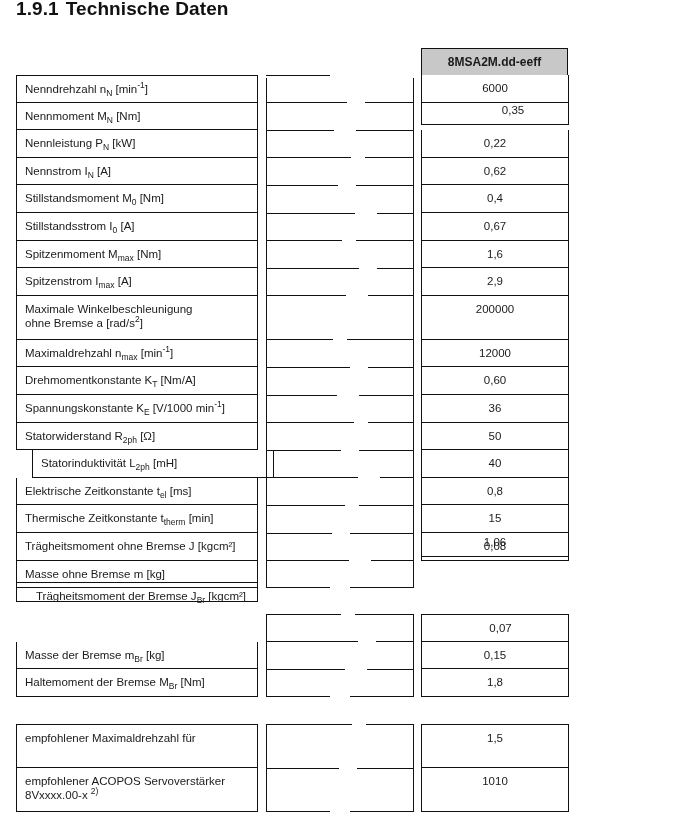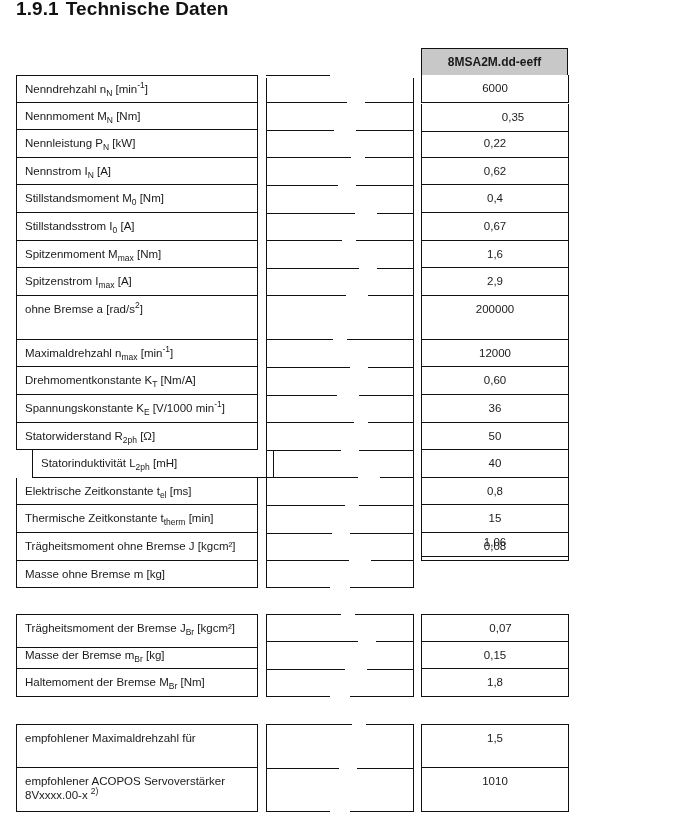--- a/index.html
+++ b/index.html
@@ -31,21 +31,21 @@
 
 <div id="table-root">
     <div class="cell lbl topline" style="top: 75px; height: 27.6px;">
       <div><span>Nenndrehzahl n</span><sub>N</sub><span> [min</span><sup>-1</sup><span>]</span></div>
     </div>
     <div class="cell val" style="top: 75px; height: 27.6px;"><span>6000</span></div>
     <div class="hline" style="top: 74.5px; left: 266px; width: 64px;"></div>
     <div class="cell lbl" style="top: 102.6px; height: 27.6px;">
       <div><span>Nennmoment M</span><sub>N</sub><span> [Nm]</span></div>
     </div>
-    <div class="cell val" style="top: 104px; height: 27.6px; padding-left: 36px;"><span>0,35</span></div>
+    <div class="cell val" style="top: 97px; height: 27.6px; padding-left: 36px;"><span>0,35</span></div>
     <div class="hline" style="top: 102.1px; left: 266px; width: 81px;"></div>
     <div class="hline" style="top: 102.1px; left: 365px; width: 49px;"></div>
     <div class="cell lbl" style="top: 130.2px; height: 27.6px;">
       <div><span>Nennleistung P</span><sub>N</sub><span> [kW]</span></div>
     </div>
     <div class="cell val" style="top: 130.2px; height: 27.6px;"><span>0,22</span></div>
     <div class="hline" style="top: 129.7px; left: 266px; width: 68px;"></div>
     <div class="hline" style="top: 129.7px; left: 356px; width: 58px;"></div>
     <div class="cell lbl" style="top: 157.8px; height: 27.6px;">
       <div><span>Nennstrom I</span><sub>N</sub><span> [A]</span></div>
@@ -71,20 +71,21 @@
     <div class="cell val" style="top: 240.6px; height: 27.6px;"><span>1,6</span></div>
     <div class="hline" style="top: 240.1px; left: 266px; width: 76px;"></div>
     <div class="hline" style="top: 240.1px; left: 356px; width: 58px;"></div>
     <div class="cell lbl" style="top: 268.2px; height: 27.6px;">
       <div><span>Spitzenstrom I</span><sub>max</sub><span> [A]</span></div>
     </div>
     <div class="cell val" style="top: 268.2px; height: 27.6px;"><span>2,9</span></div>
     <div class="hline" style="top: 267.7px; left: 266px; width: 93px;"></div>
     <div class="hline" style="top: 267.7px; left: 377px; width: 37px;"></div>
     <div class="cell lbl" style="top: 295.8px; height: 44px;">
+      <div><span>Maximale Winkelbeschleunigung</span></div>
       <div><span>ohne Bremse a [rad/s</span><sup>2</sup><span>]</span></div>
     </div>
     <div class="cell val" style="top: 295.8px; height: 44px;"><span>200000</span></div>
     <div class="hline" style="top: 295.3px; left: 266px; width: 80px;"></div>
     <div class="hline" style="top: 295.3px; left: 368px; width: 46px;"></div>
     <div class="cell lbl" style="top: 339.8px; height: 27.6px;">
       <div><span>Maximaldrehzahl n</span><sub>max</sub><span> [min</span><sup>-1</sup><span>]</span></div>
     </div>
     <div class="cell val" style="top: 339.8px; height: 27.6px;"><span>12000</span></div>
     <div class="hline" style="top: 339.3px; left: 266px; width: 67px;"></div>
@@ -133,21 +134,21 @@
     <div class="hline" style="top: 532.5px; left: 350px; width: 64px;"></div>
     <div class="cell lbl" style="top: 560.6px; height: 27.6px;">
       <div><span>Masse ohne Bremse m [kg]</span></div>
     </div>
     <div class="cell val" style="top: 529px; height: 27.6px;"><span>1,06</span></div>
     <div class="hline" style="top: 560.1px; left: 266px; width: 83px;"></div>
     <div class="hline" style="top: 560.1px; left: 371px; width: 43px;"></div>
     <div class="col mid" style="top: 78px; height: 510.2px;"></div>
     <div class="hline" style="top: 587.2px; left: 266px; width: 64px;"></div>
     <div class="hline" style="top: 587.2px; left: 350px; width: 64px;"></div>
-    <div class="cell lbl topline" style="top: 614px; height: 34px;">
+    <div class="cell lbl topline" style="top: 582px; height: 20px; text-align: center;">
       <div><span>Trägheitsmoment der Bremse J</span><sub>Br</sub><span> [kgcm²]</span></div>
     </div>
     <div class="cell val topline" style="top: 614px; height: 27.6px; padding-left: 11px;"><span>0,07</span></div>
     <div class="hline" style="top: 613.5px; left: 266px; width: 75px;"></div>
     <div class="hline" style="top: 613.5px; left: 355px; width: 59px;"></div>
     <div class="cell lbl" style="top: 641.6px; height: 27.6px;">
       <div><span>Masse der Bremse m</span><sub>Br</sub><span> [kg]</span></div>
     </div>
     <div class="cell val" style="top: 641.6px; height: 27.6px;"><span>0,15</span></div>
     <div class="hline" style="top: 641.1px; left: 266px; width: 92px;"></div>

